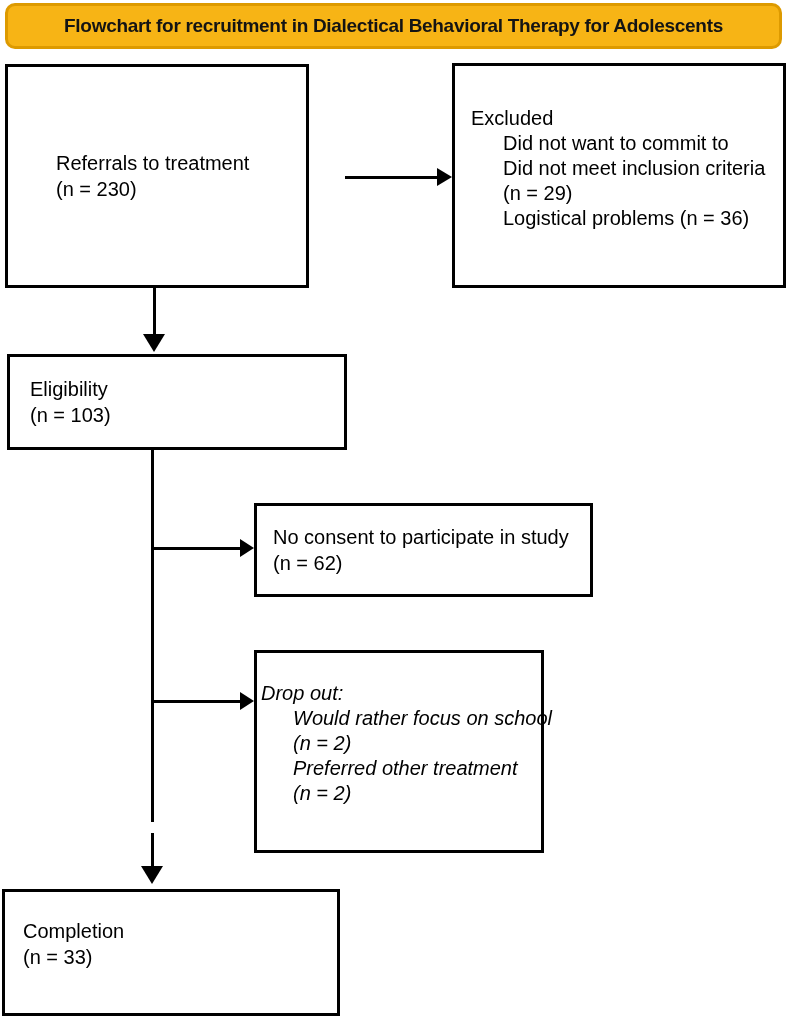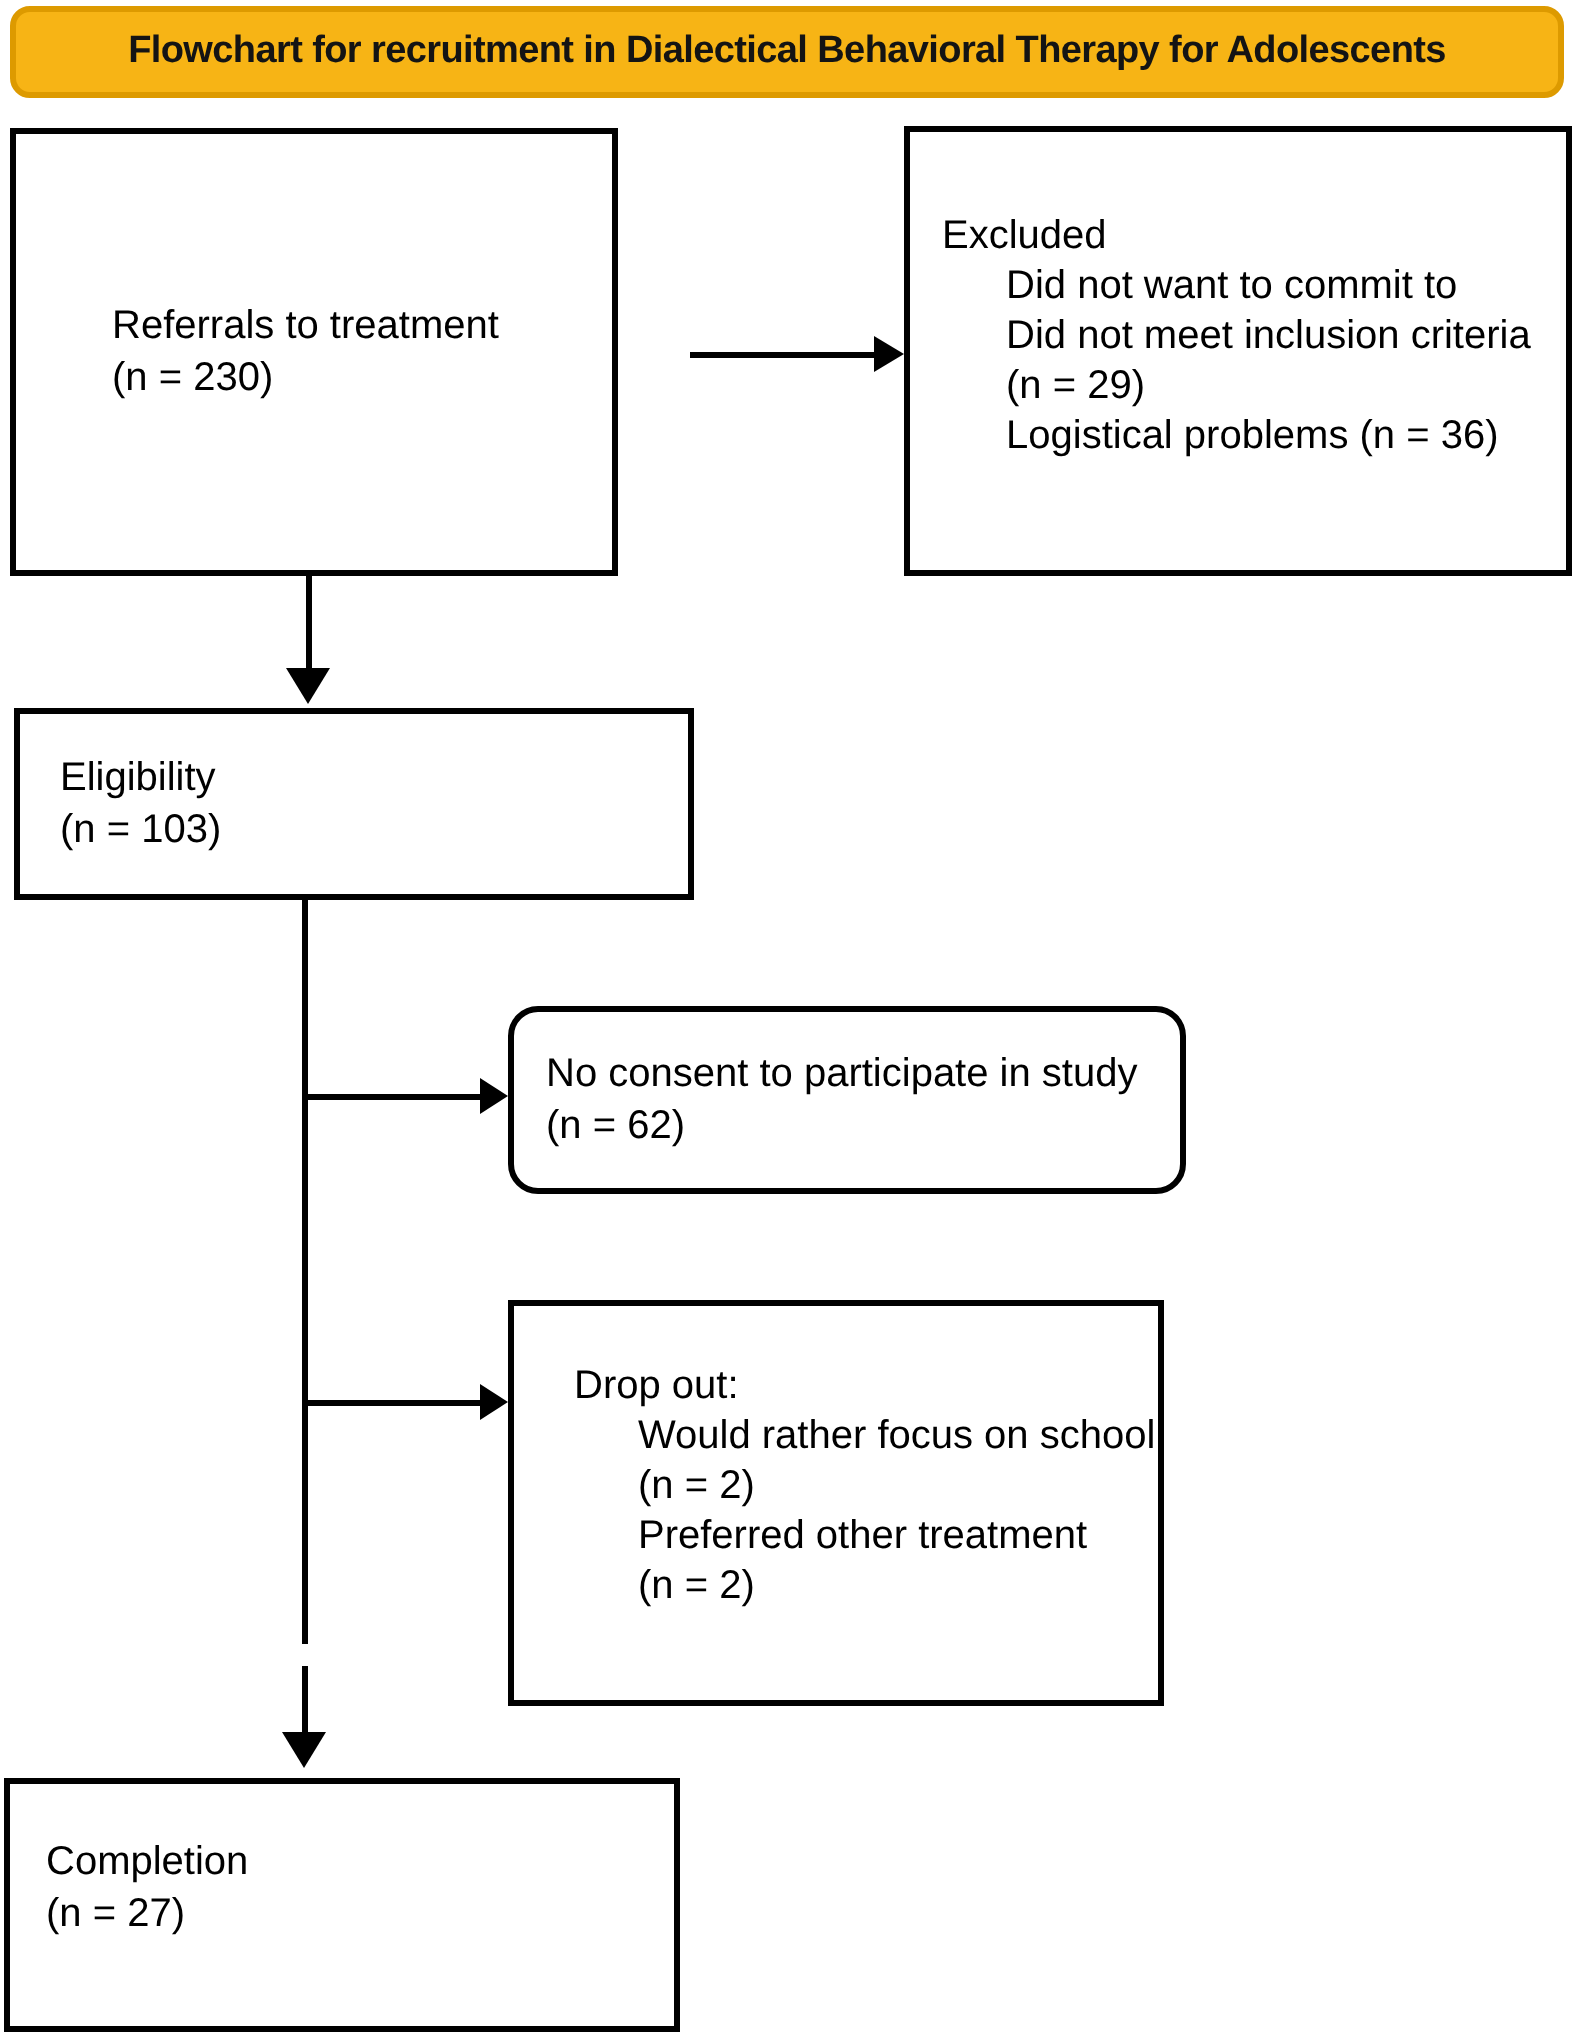--- a/index.html
+++ b/index.html
@@ -41,22 +41,22 @@
     font-size: 20px;
   }
   .box .line { line-height: 26px; white-space: nowrap; }
   .box .line-sm { line-height: 25px; white-space: nowrap; }
   .indent { margin-left: 32px; }
   .v-center { display: flex; flex-direction: column; justify-content: center; }
 
   #box-referrals   { left: 5px;   top: 64px;  width: 304px; height: 224px; padding-left: 48px; }
   #box-excluded    { left: 452px; top: 63px;  width: 334px; height: 225px; padding: 40px 12px 0 16px; }
   #box-eligibility { left: 7px;   top: 354px; width: 340px; height: 96px;  padding-left: 20px; }
-  #box-no-consent  { left: 254px; top: 503px; width: 339px; height: 94px;  padding-left: 16px; border-radius: 15px; }
-  #box-drop-out    { left: 254px; top: 650px; width: 328px; height: 203px; padding: 28px 12px 0 30px; }
+  #box-no-consent  { left: 254px; top: 503px; width: 339px; height: 94px;  padding-left: 16px; }
+  #box-drop-out    { left: 254px; top: 650px; width: 290px; height: 203px; padding: 28px 12px 0 4px; font-style: italic; }
   #box-completion  { left: 2px;   top: 889px; width: 338px; height: 127px; padding: 26px 0 0 18px; }
 
   
   .hline, .vline { position: absolute; background: var(--line-color, #000000); }
   #line-referrals-excluded { left: 345px; top: 176px; width: 92px; height: 3px; }
   #line-referrals-eligibility { left: 153px; top: 288px; width: 3px; height: 46px; }
   #line-eligibility-down { left: 151px; top: 450px; width: 3px; height: 372px; }
   #line-eligibility-down-2 { left: 151px; top: 833px; width: 3px; height: 33px; }
   #line-to-no-consent { left: 152px; top: 547px; width: 88px; height: 3px; }
   #line-to-drop-out { left: 152px; top: 700px; width: 88px; height: 3px; }
@@ -115,21 +115,21 @@
   <div class="box" id="box-drop-out">
     <div class="line-sm">Drop out:</div>
     <div class="line-sm indent">Would rather focus on school</div>
     <div class="line-sm indent">(n = 2)</div>
     <div class="line-sm indent">Preferred other treatment</div>
     <div class="line-sm indent">(n = 2)</div>
   </div>
 
   <div class="box" id="box-completion">
     <div class="line">Completion</div>
-    <div class="line">(n = 27)</div>
+    <div class="line">(n = 33)</div>
   </div>
 
   <div class="hline" id="line-referrals-excluded"></div>
   <div class="arr-right" id="arr-excluded"></div>
 
   <div class="vline" id="line-referrals-eligibility"></div>
   <div class="arr-down" id="arr-eligibility"></div>
 
   <div class="vline" id="line-eligibility-down"></div>
   <div class="vline" id="line-eligibility-down-2"></div>

